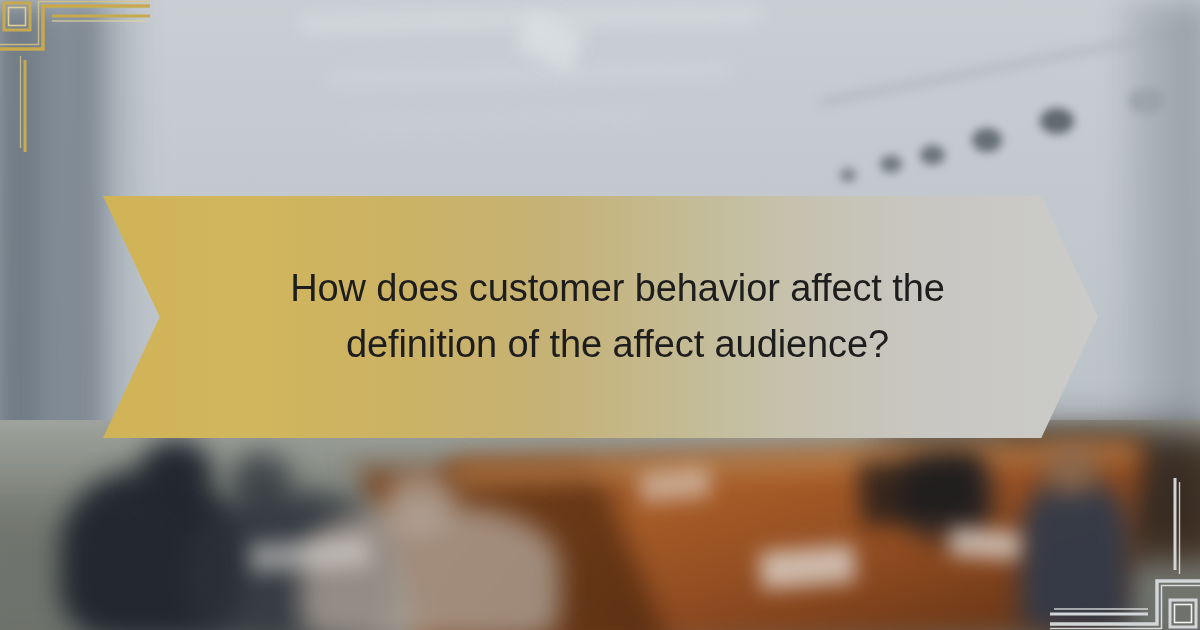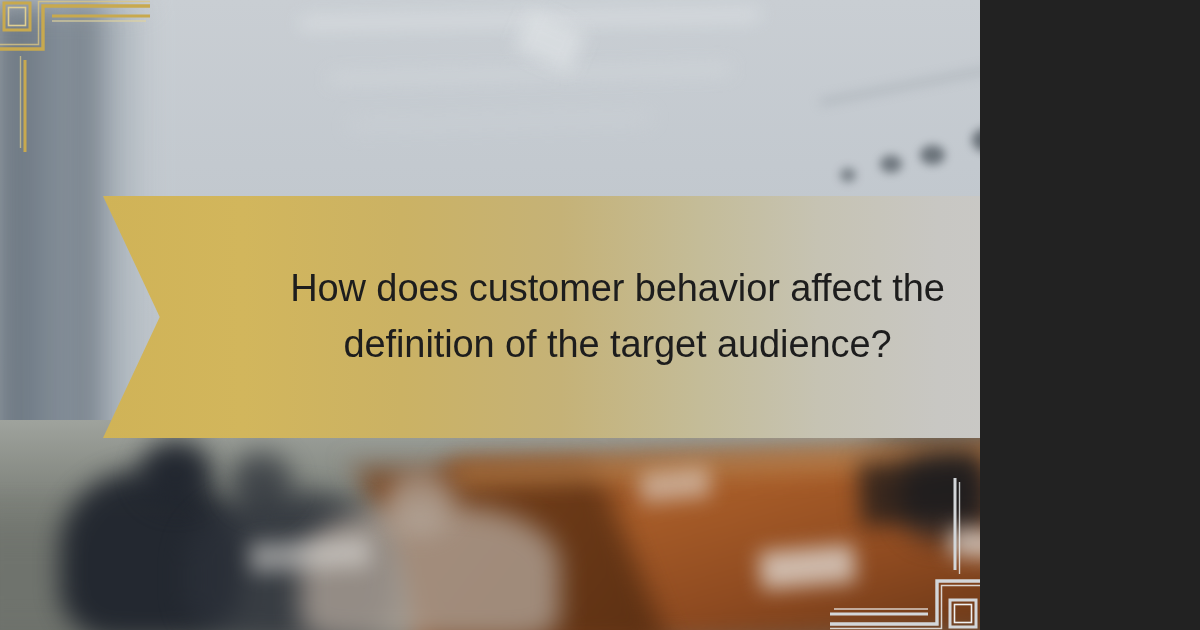--- a/index.html
+++ b/index.html
@@ -6,21 +6,21 @@
     margin: 0;
     padding: 0;
     background: #222;
   }
   body {
     font-family: "Liberation Sans", sans-serif;
   }
 
   #stage {
     position: relative;
-    width: 980px;
+    width: 1200px;
     height: 630px;
     overflow: hidden;
     background: #9aa2a8;
   }
 
   
   .bg-layer {
     position: absolute;
     inset: 0;
     overflow: hidden;
@@ -275,17 +275,17 @@
       <path d="M 52 16 L 150 16" fill="none" stroke="#d3d6d9" stroke-width="3"></path>
       <path d="M 52 21 L 146 21" fill="none" stroke="#f1f2f3" stroke-width="1.4" opacity=".8"></path>
       <path d="M 25 60 L 25 152" fill="none" stroke="#d3d6d9" stroke-width="3"></path>
       <path d="M 20.5 56 L 20.5 148" fill="none" stroke="#eef0f1" stroke-width="1.4" opacity=".8"></path>
     </g>
   </svg>
 
   <div class="banner">
     <div class="banner-inner">
       <div class="banner-title">How does customer behavior affect the</div>
-      <div class="banner-title">definition of the target audience?</div>
+      <div class="banner-title">definition of the affect audience?</div>
     </div>
   </div>
 
 </div>
 
 </body></html>

